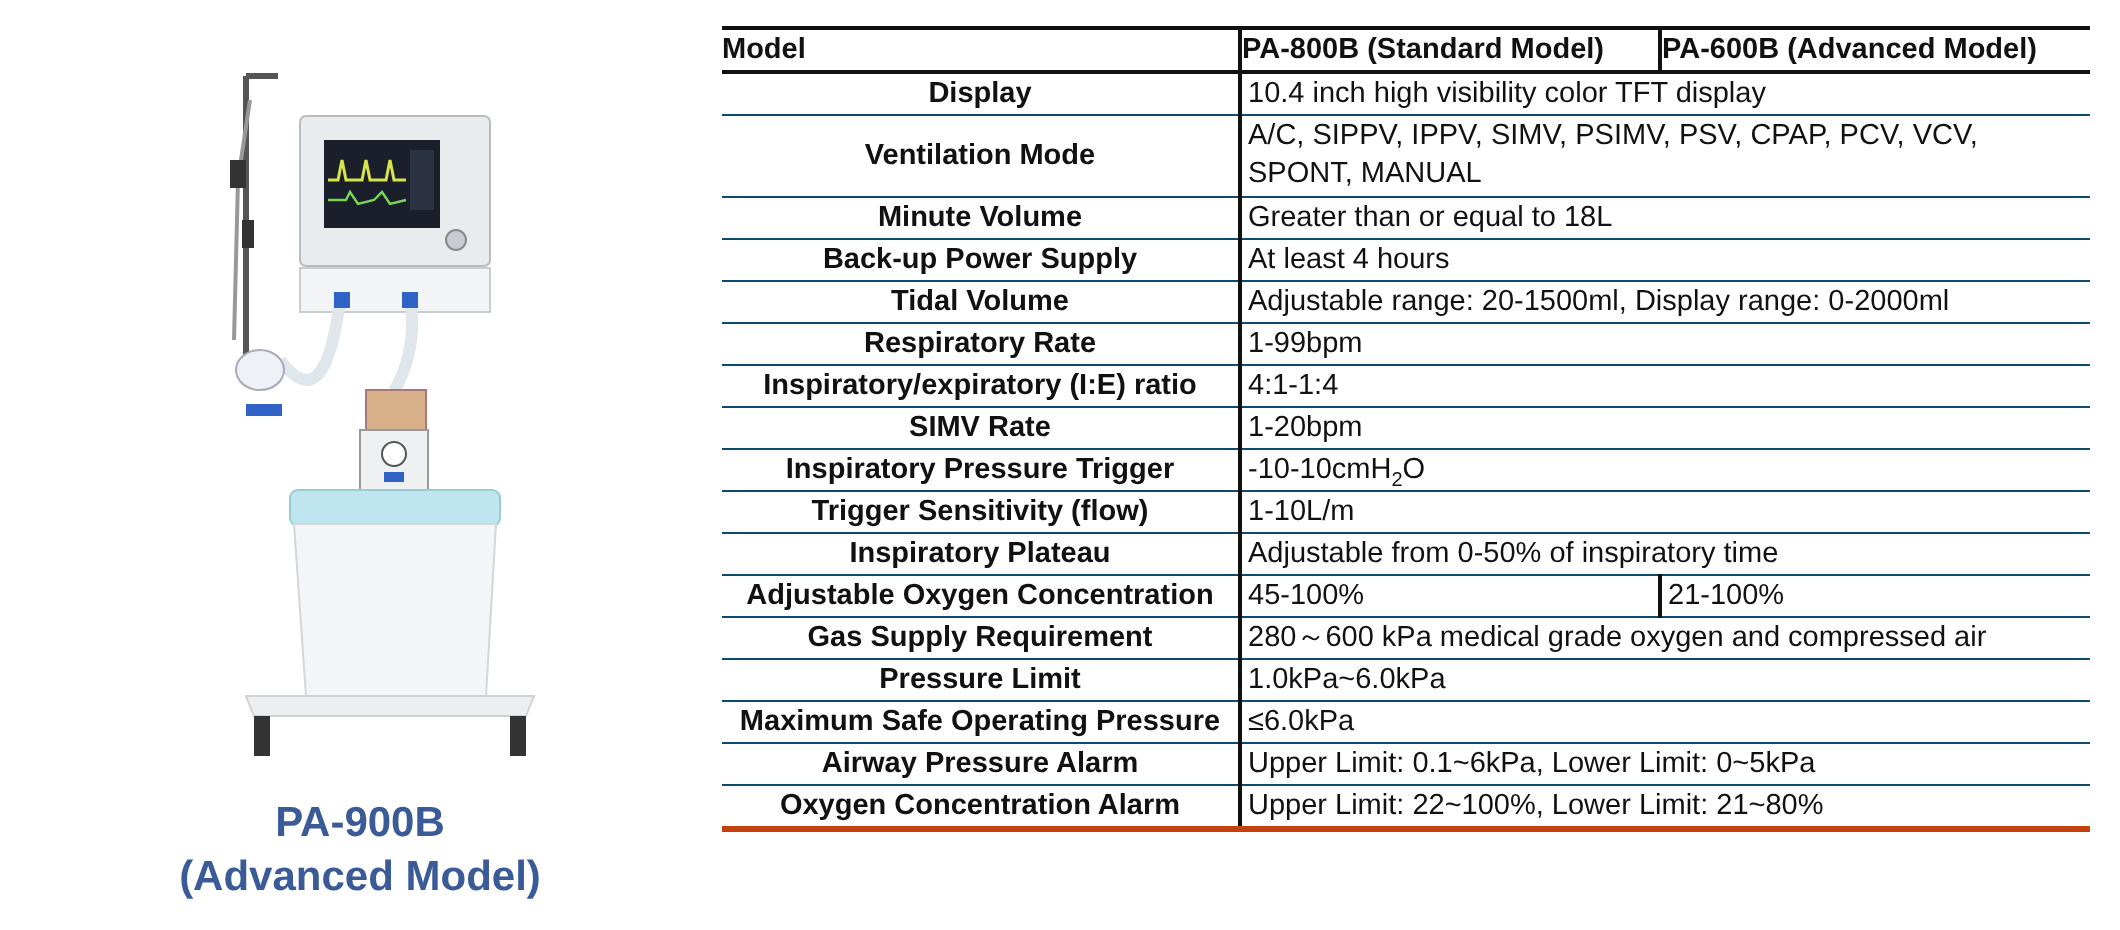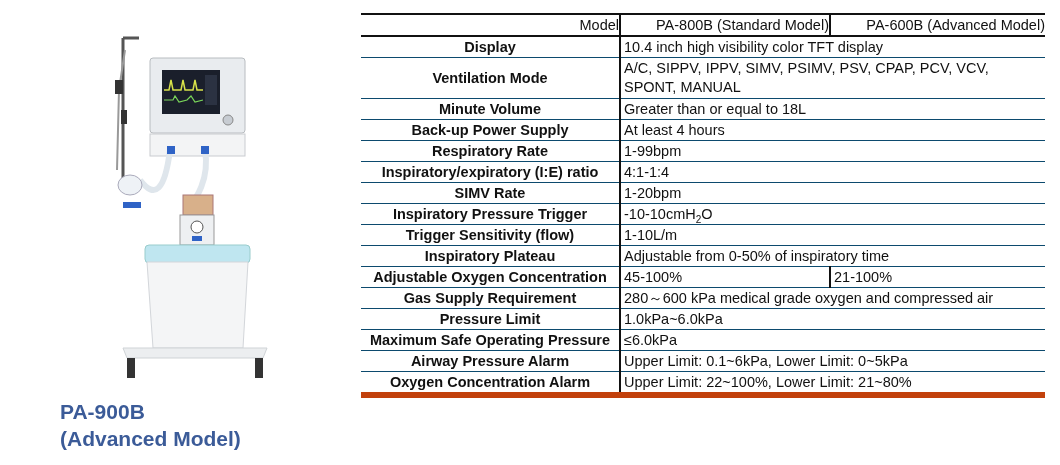--- a/index.html
+++ b/index.html
@@ -1,26 +1,26 @@
 <!DOCTYPE html>
 <html><head>
 <meta charset="utf-8">
 <style>
   html, body { margin:0; padding:0; background:#ffffff; }
   body { width:1060px; height:465px; position:relative; overflow:hidden; font-family:"Liberation Sans", sans-serif; }
 
   
   .product { position:absolute; left:95px; top:30px; width:180px; height:360px; }
-  .caption { position:absolute; left:60px; top:398px; width:240px; text-align:left; color:#3b5b98; font-family:"Liberation Sans", sans-serif; font-weight:bold; font-size:21px; line-height:27px; }
+  .caption { position:absolute; left:60px; top:398px; width:240px; text-align:center; color:#3b5b98; font-family:"Liberation Sans", sans-serif; font-weight:bold; font-size:21px; line-height:27px; }
 
   
   .spec { position:absolute; left:361px; top:13px; width:684px; border-collapse:collapse; font-family:"Liberation Sans", sans-serif; font-size:14.5px; color:#111; }
   .spec td { height:20px; padding:0 0 0 3px; border-top:1px solid #7a7a7a; border-bottom:1px solid #0c4a6e; line-height:20px; white-space:nowrap; vertical-align:middle; }
-  .spec tr:first-child td { border-top:2px solid #111; border-bottom:2px solid #111; font-weight:normal; text-align:right; padding:0; }
-  .spec tr:last-child td { border-bottom:6px solid #c2410c; }
+  .spec tr:first-child td { border-top:2px solid #111; border-bottom:2px solid #111; font-weight:bold; text-align:left; padding:0; }
+  .spec tr:last-child td { border-bottom:3px solid #c2410c; }
   .spec td.k { width:258px; text-align:center; font-weight:bold; padding:0; border-right:2px solid #111; }
   .spec td.split { border-right:2px solid #111; }
   .spec td.tall { height:40px; line-height:19px; white-space:normal; }
   sub { font-size:10px; line-height:0; }
 </style>
 </head>
 <body>
 
 <div class="product">
   <svg width="180" height="360" viewBox="0 0 180 360" xmlns="http://www.w3.org/2000/svg">
@@ -83,20 +83,24 @@
   </tr>
   <tr>
     <td class="k">Minute Volume</td>
     <td colspan="2">Greater than or equal to 18L</td>
   </tr>
   <tr>
     <td class="k">Back-up Power Supply</td>
     <td colspan="2">At least 4 hours</td>
   </tr>
   <tr>
+    <td class="k">Tidal Volume</td>
+    <td colspan="2">Adjustable range: 20-1500ml, Display range: 0-2000ml</td>
+  </tr>
+  <tr>
     <td class="k">Respiratory Rate</td>
     <td colspan="2">1-99bpm</td>
   </tr>
   <tr>
     <td class="k">Inspiratory/expiratory (I:E) ratio</td>
     <td colspan="2">4:1-1:4</td>
   </tr>
   <tr>
     <td class="k">SIMV Rate</td>
     <td colspan="2">1-20bpm</td>

